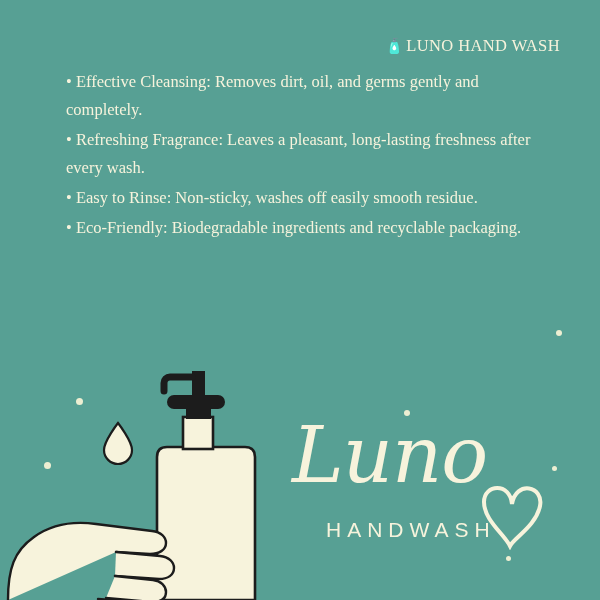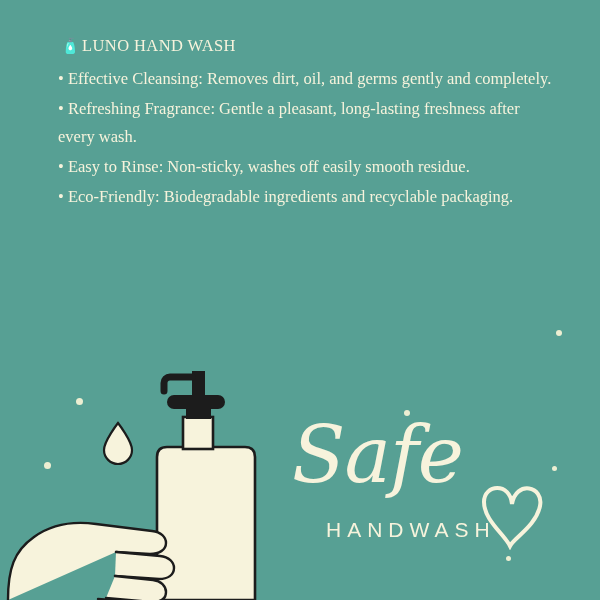--- a/index.html
+++ b/index.html
@@ -40,28 +40,29 @@
     left: 54px;
     top: 36px;
     width: 506px;
   }
   .heading {
     color: #f7f3dc;
     font-size: 16.5px;
     letter-spacing: .4px;
     margin: 0 0 9px 7px;
     font-family: "Liberation Serif", serif;
+    text-align: right;
   }
   .heading .emo {
     font-size: 15px;
     margin-right: 2px;
   }
   ul.features {
     list-style: none;
-    margin: 4px;
+    margin: 12px;
     padding: 0;
   }
   ul.features li {
     color: #f7f3dc;
     font-size: 16.5px;
     line-height: 28px;
     margin: 0 0 2px 0;
     font-family: "Liberation Serif", serif;
   }
 
@@ -119,21 +120,21 @@
   <div class="dot d5"></div>
   <div class="dot d6"></div>
   <div class="dot d7"></div>
 
   <div class="content">
     <div class="heading">
       <span class="emo">🧴</span><span>LUNO HAND WASH</span>
     </div>
     <ul class="features">
       <li>• Effective Cleansing: Removes dirt, oil, and germs gently and completely.</li>
-      <li>• Refreshing Fragrance: Gentle a pleasant, long-lasting freshness after every wash.</li>
+      <li>• Refreshing Fragrance: Leaves a pleasant, long-lasting freshness after every wash.</li>
       <li>• Easy to Rinse: Non-sticky, washes off easily smooth residue.</li>
       <li>• Eco-Friendly: Biodegradable ingredients and recyclable packaging.</li>
     </ul>
   </div>
 
   <div class="art">
 
     <svg width="320" height="245" viewBox="0 0 320 245">
 
       <g>
@@ -155,21 +156,21 @@
 
       <g fill="#f7f3dc" stroke="#1c1c1c" stroke-width="2.4" stroke-linejoin="round" stroke-linecap="round">
         <path d="M8 245 C8 214 14 196 34 182 c18 -13 40 -16 62 -13 l56 7 c9 1 14 6 14 12 0 7 -7 11 -16 11 l-34 -2"></path>
         <path d="M116 197 l44 4 c9 1 14 6 14 12 0 7 -6 11 -15 11 l-44 -3"></path>
         <path d="M115 221 l38 4 c8 1 13 6 13 12 0 7 -6 10 -14 10 l-46 -4"></path>
         <path d="M98 244 l40 3"></path>
       </g>
     </svg>
 
     <div class="logo-wrap">
-      <div class="logo-script">Safe</div>
+      <div class="logo-script">Luno</div>
       <div class="logo-sub">HANDWASH</div>
       <div class="heart">
         <svg width="74" height="74" viewBox="0 0 74 74">
           <path d="M10 26 C10 8 36 6 38 28 C42 4 70 10 66 30 C62 50 40 62 36 70 C30 58 10 44 10 26 Z" fill="none" stroke="#f7f3dc" stroke-width="4" stroke-linecap="round"></path>
         </svg>
       </div>
     </div>
 
   </div>
 </div>

